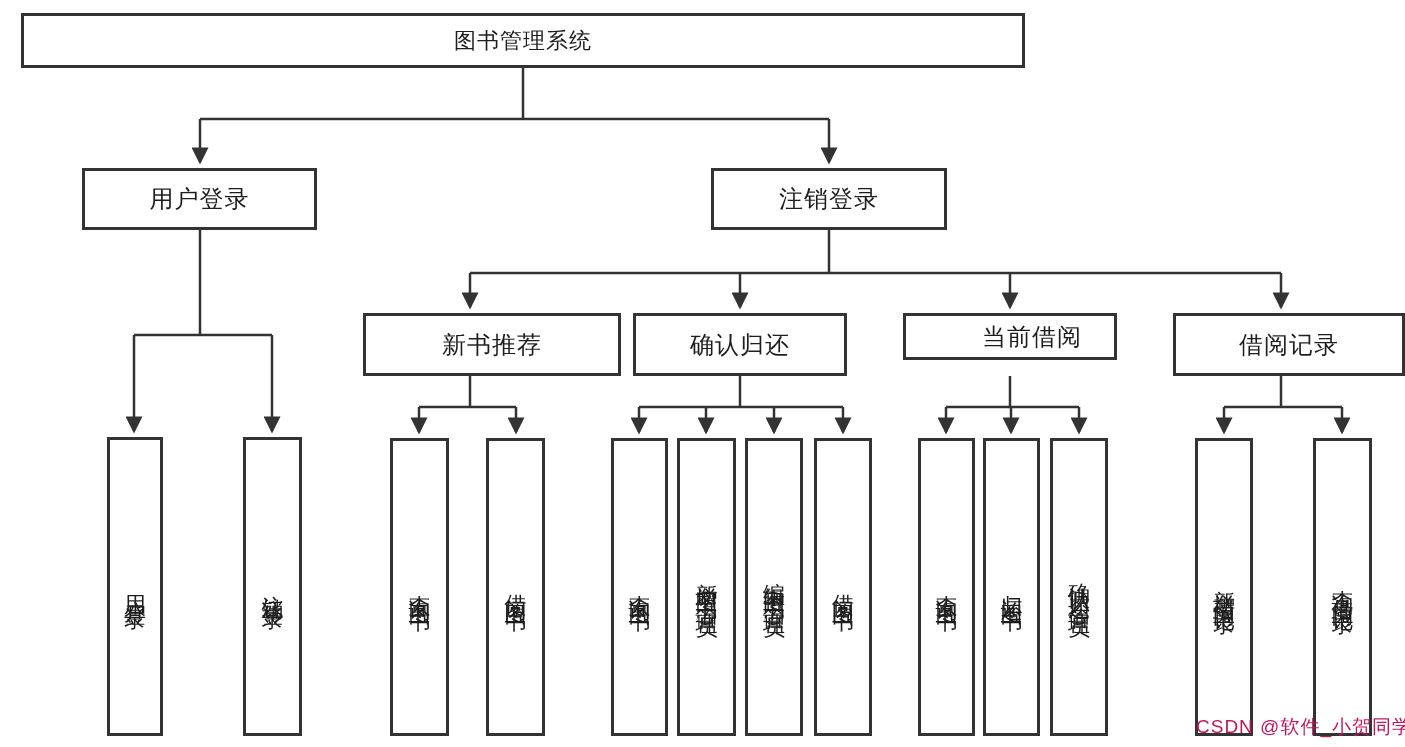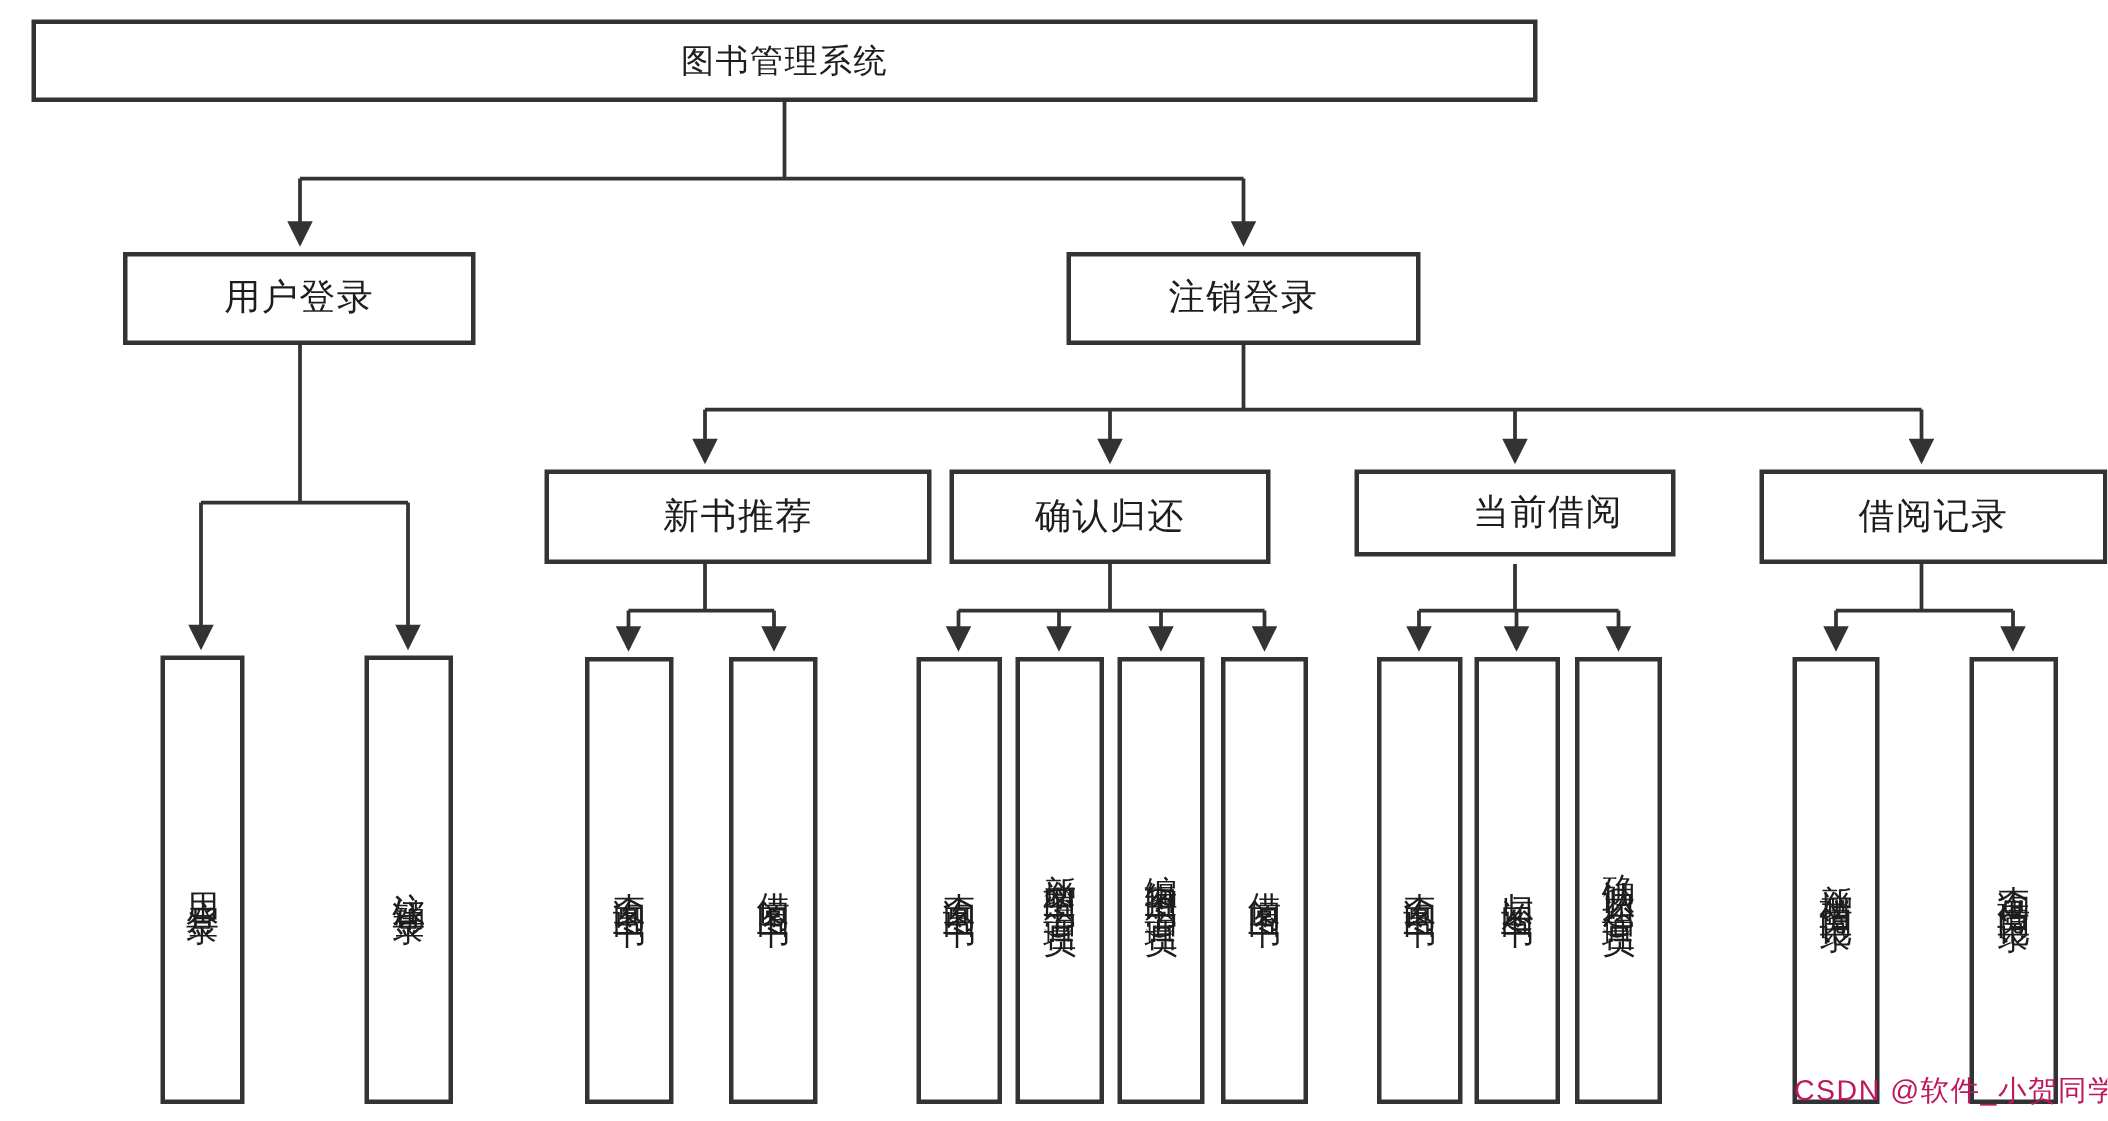--- a/index.html
+++ b/index.html
@@ -114,21 +114,21 @@
   <div class="node node-branch" style="left:711px; top:168px; width:236px; height:62px;">
     <span>注销登录</span>
   </div>
 
   <div class="node node-branch" style="left:363px; top:313px; width:258px; height:63px;">
     <span>新书推荐</span>
   </div>
   <div class="node node-branch" style="left:633px; top:313px; width:214px; height:63px;">
     <span>确认归还</span>
   </div>
-  <div class="node node-branch" style="left:903px; top:313px; width:214px; height:58px;padding-left:44px;">
+  <div class="node node-branch" style="left:903px; top:313px; width:214px; height:47px;padding-left:44px;">
     <span>当前借阅</span>
   </div>
   <div class="node node-branch" style="left:1173px; top:313px; width:232px; height:63px;">
     <span>借阅记录</span>
   </div>
 
   <div class="node leaf" style="left:107px; top:437px; width:56px; height:299px;">
     <span>用户登录</span>
   </div>
   <div class="node leaf" style="left:243px; top:437px; width:59px; height:299px;">

